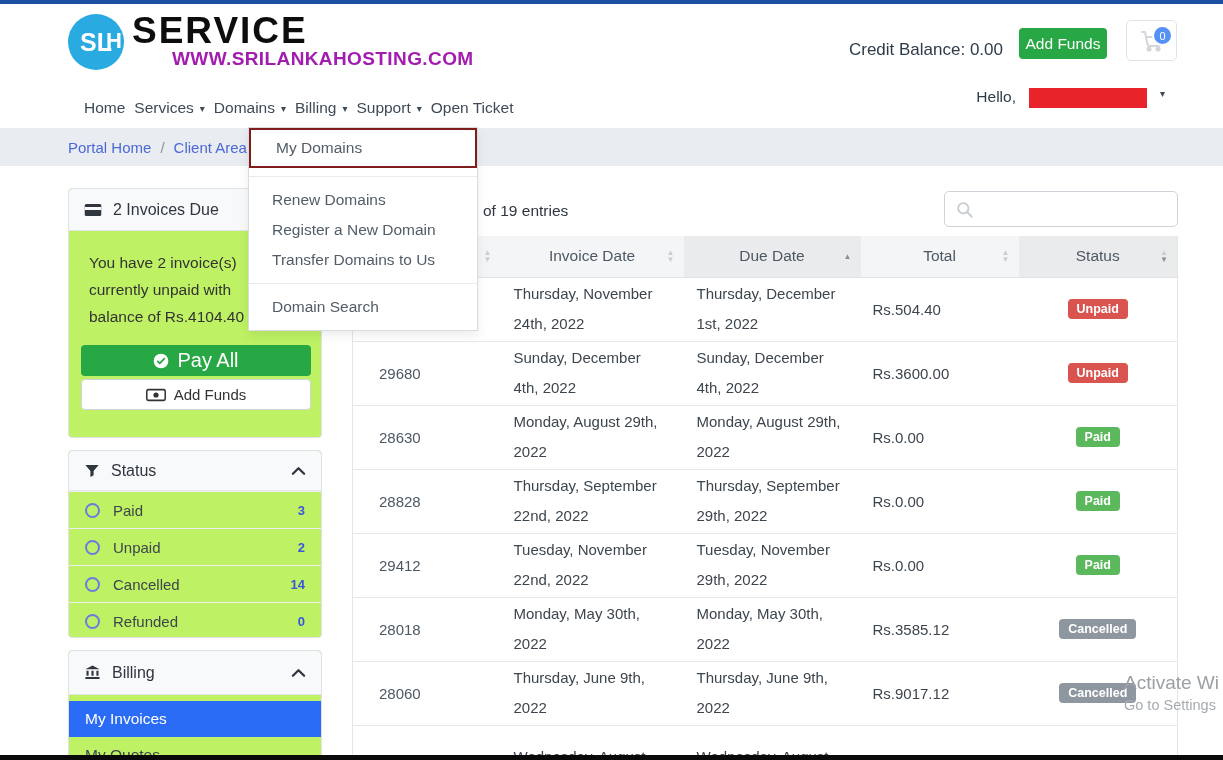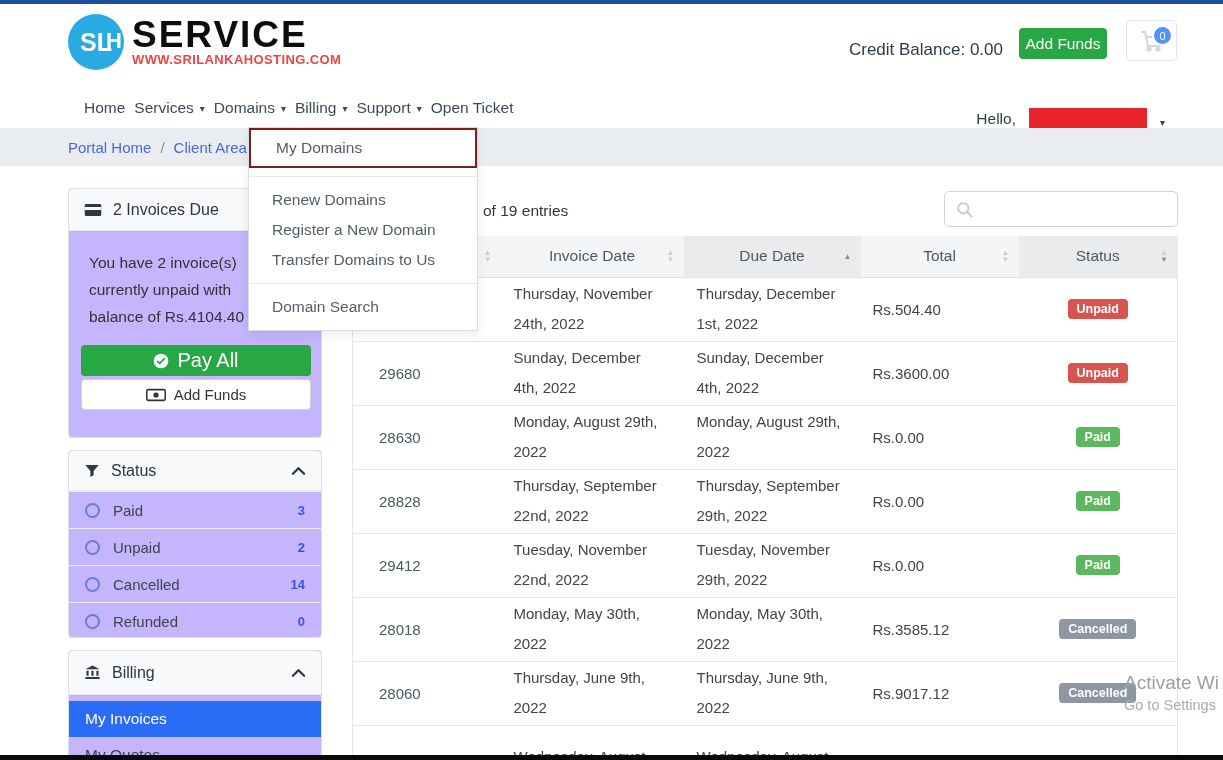--- a/index.html
+++ b/index.html
@@ -13,61 +13,61 @@
 
   
   .header { position:absolute; top:4px; left:0; right:0; height:84px; background:#fff; }
   .logo { position:absolute; left:68px; top:10px; display:flex; align-items:center; }
   .logo-circle { position:relative; width:56px; height:56px; border-radius:50%; background:#29abe2;
     color:#fff; display:flex; align-items:center; justify-content:center;
     font-weight:bold; font-size:25px; letter-spacing:0; }
   .logo-h { position:absolute; right:2px; top:14px; font-size:22px; font-weight:bold; color:#fff; }
   .logo-text { margin-left:8px; }
   .logo-title { font-size:37px; line-height:34px; font-weight:800; color:#0d0d0d; letter-spacing:2px; }
-  .logo-sub { font-size:13px; font-weight:700; color:#ef4444; letter-spacing:.4px; }
+  .logo-sub { font-size:19px; font-weight:700; color:#a21caf; letter-spacing:.4px;margin-left:40px; }
   .credit-balance { position:absolute; right:220px; top:36px; font-size:17px; color:#2e3b49; }
   .add-funds-btn { position:absolute; left:1019px; top:24px; width:88px; height:31px;
     background:#28a745; border:none; border-radius:4px; color:#fff; font-size:15.5px;
     display:flex; align-items:center; justify-content:center; cursor:pointer;
     font-family:inherit; }
   .cart-btn { position:absolute; left:1126px; top:16px; width:51px; height:41px;
     background:#fff; border:1px solid #dfe3e7; border-radius:5px;
     display:flex; align-items:center; justify-content:center; cursor:pointer; }
   .cart-badge { position:absolute; left:1152px; top:21px; width:21px; height:21px;
     border-radius:50%; background:#5591f5; border:2px solid #fff; color:#fff;
     font-size:11px; display:flex; align-items:center; justify-content:center; z-index:2; }
 
   
   .navbar { position:absolute; top:88px; left:0; right:0; height:40px; background:#fff;
     display:flex; align-items:center; padding-left:84px; gap:9px;
     font-size:15.5px; color:#3d4a57; }
   .nav-item { display:flex; align-items:center; gap:6px; cursor:pointer; white-space:nowrap; }
   .caret { font-size:10px; color:#3d4a57; }
   .nav-right { position:absolute; right:58px; top:88px; height:40px;
-    display:flex; align-items:flex-end; gap:13px; font-size:15.5px; color:#2e3b49; }
+    display:flex; align-items:flex-start; gap:13px; font-size:15.5px; color:#2e3b49; }
   .redaction { width:118px; height:20px; background:#e8242a; }
 
   
   .breadcrumb { position:absolute; top:128px; left:0; right:0; height:38px; background:#e9edf2;
     display:flex; align-items:center; padding-left:68px; font-size:15px; }
   .crumb-link { color:#4b68d6; text-decoration:none; cursor:pointer; }
   .crumb-sep { color:#8a939c; margin:0 9px; }
 
   
   .dropdown { position:absolute; left:248px; top:127px; width:230px; background:#fff;
     border:1px solid #d9dde1; box-shadow:0 4px 10px rgba(0,0,0,.08); z-index:20;
     padding-bottom:8px; }
   .dd-highlight { border:2px solid #7f1d1d; padding:9px 0 9px 25px; font-size:15.5px;
     color:#525d68; cursor:pointer; }
   .dd-divider { height:1px; background:#e8eaed; margin:8px 0; }
   .dd-item { height:30px; line-height:30px; padding-left:23px; font-size:15.5px;
     color:#525d68; cursor:pointer; }
 
   
-  .panel { position:absolute; left:68px; width:254px; background:#c4b5fd;
+  .panel { position:absolute; left:68px; width:254px; background:#bef264;
     border:1px solid #dee2e6; border-radius:4px; }
   .panel-header { height:42px; background:#f8f9fa; border-bottom:1px solid #e3e7ea;
     border-radius:4px 4px 0 0; display:flex; align-items:center; gap:11px;
     padding:0 15px; font-size:16px; color:#2f3640; }
   .panel-header .chev { margin-left:auto; display:flex; }
   .panel-invoices { top:188px; height:250px; }
   .invoices-body { padding:18px 20px 0; font-size:15.5px; line-height:27px; color:#333; }
   .pay-all-btn { margin:15px 12px 0; height:31px; width:230px; background:#28a745; border:none;
     border-radius:4px; color:#fff; font-size:20px; display:flex; align-items:center;
     justify-content:center; gap:8px; cursor:pointer; font-family:inherit; }

